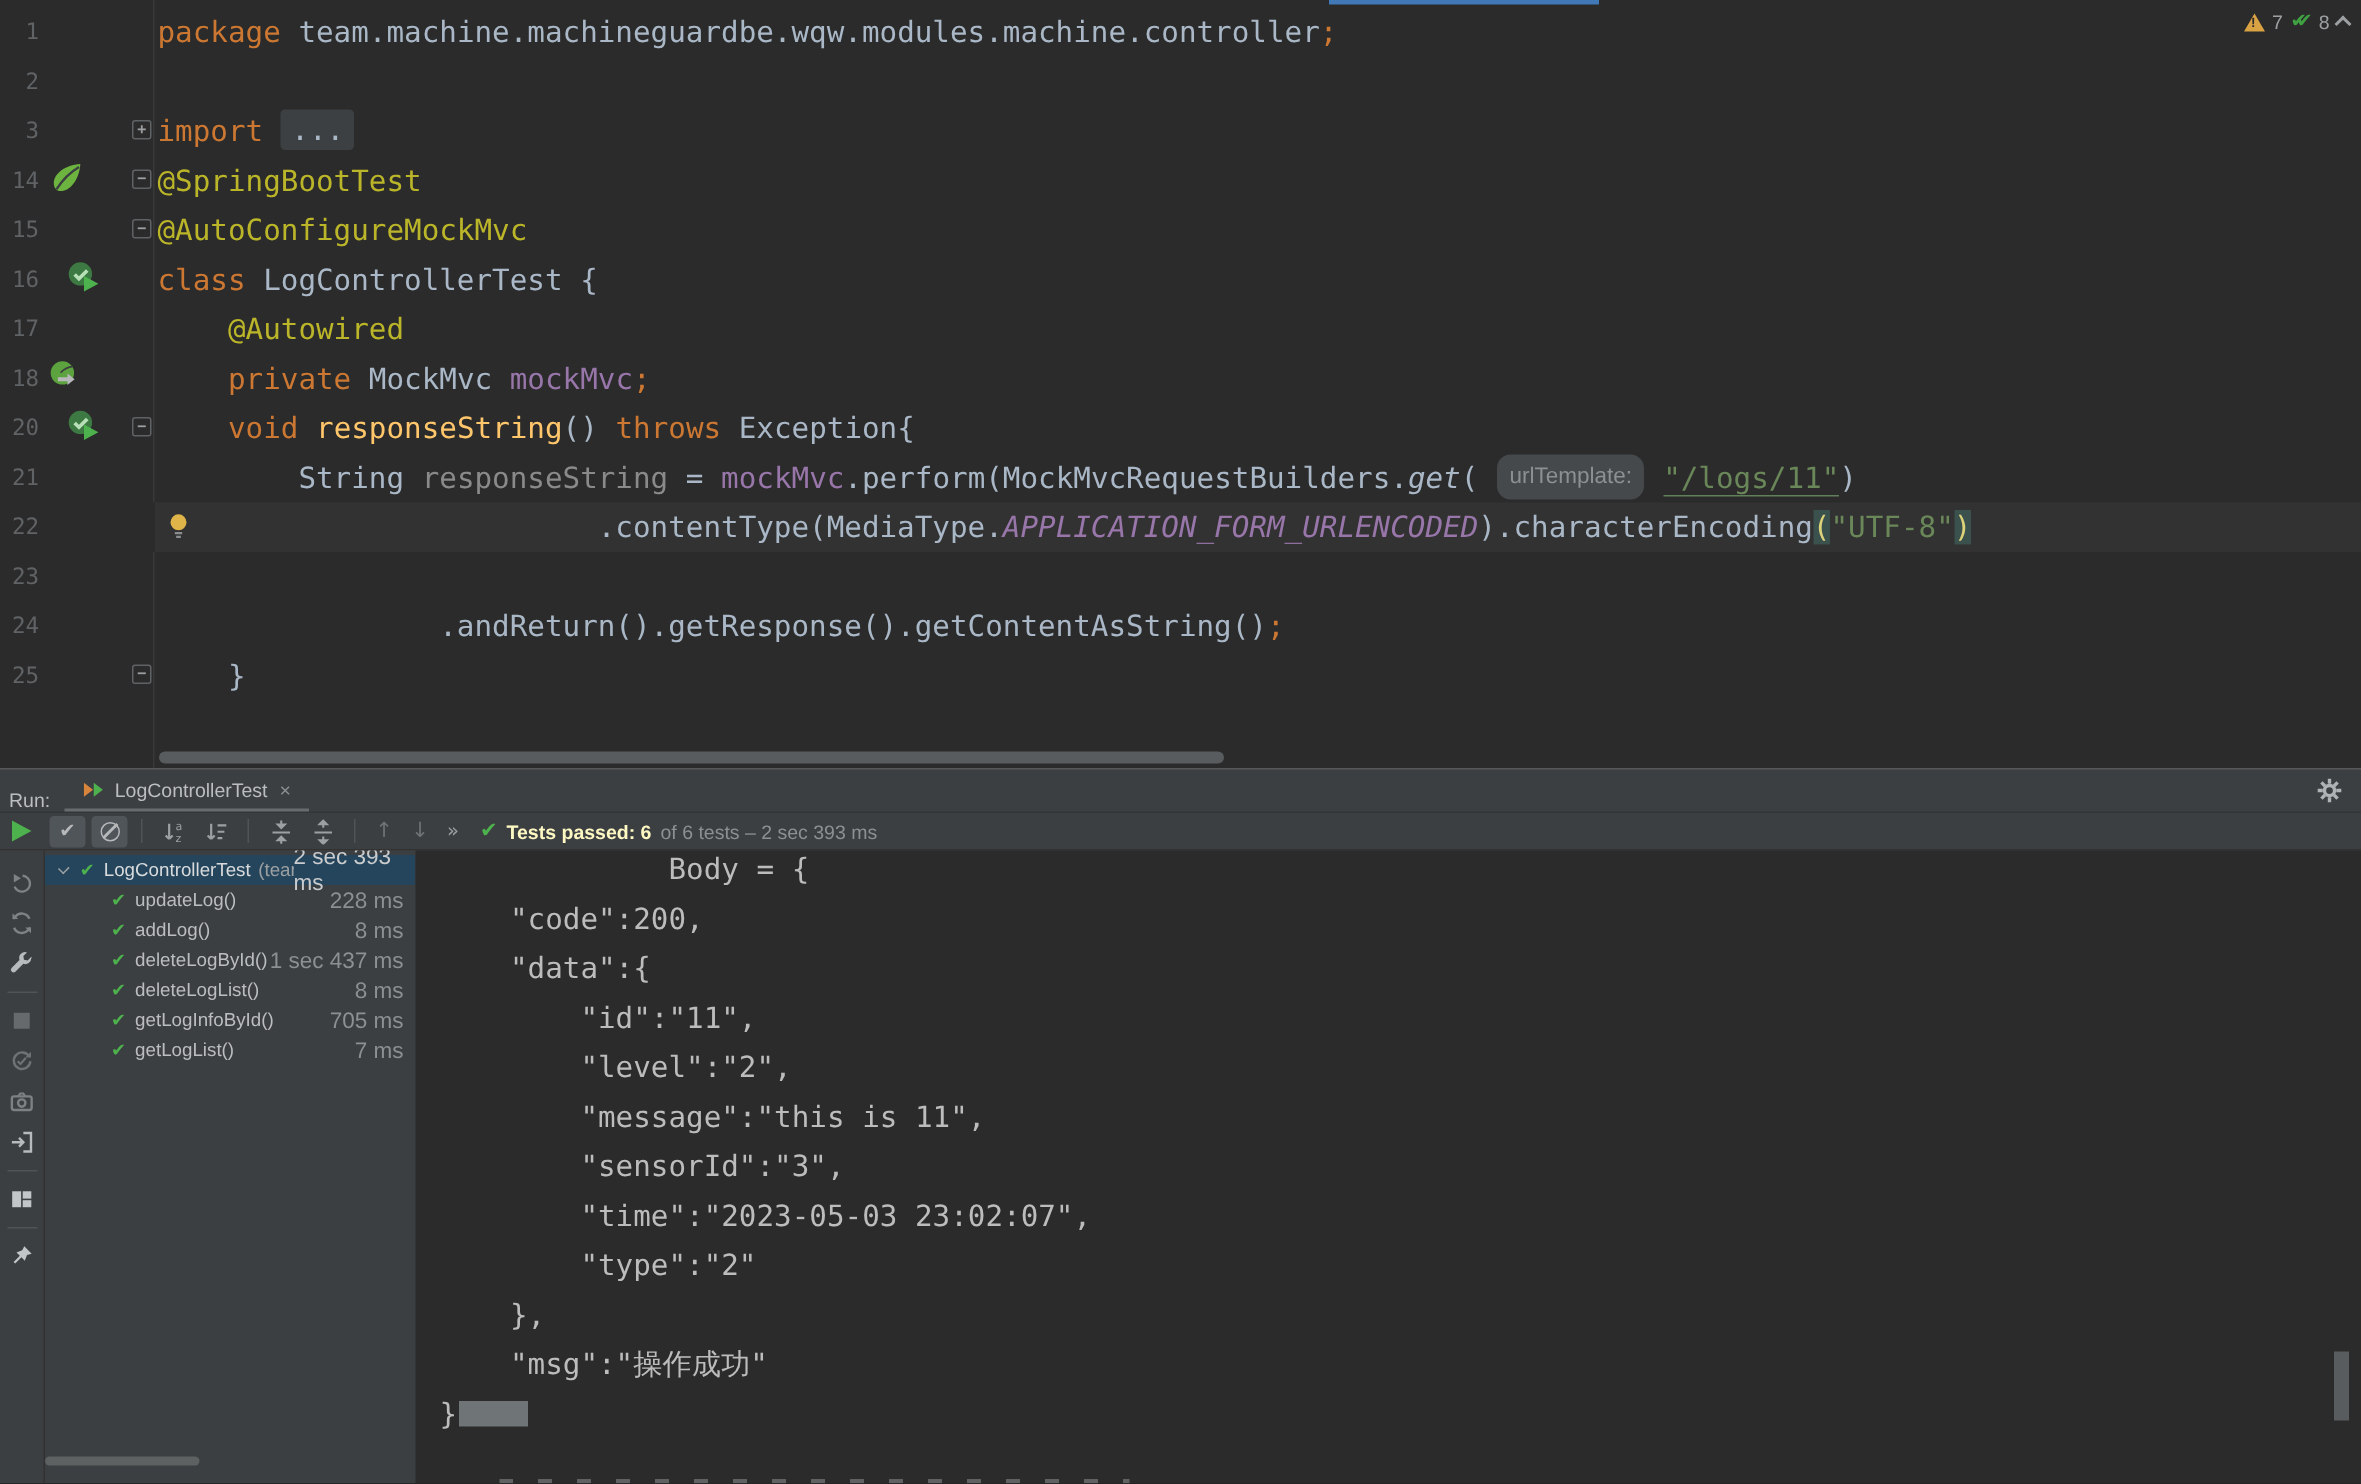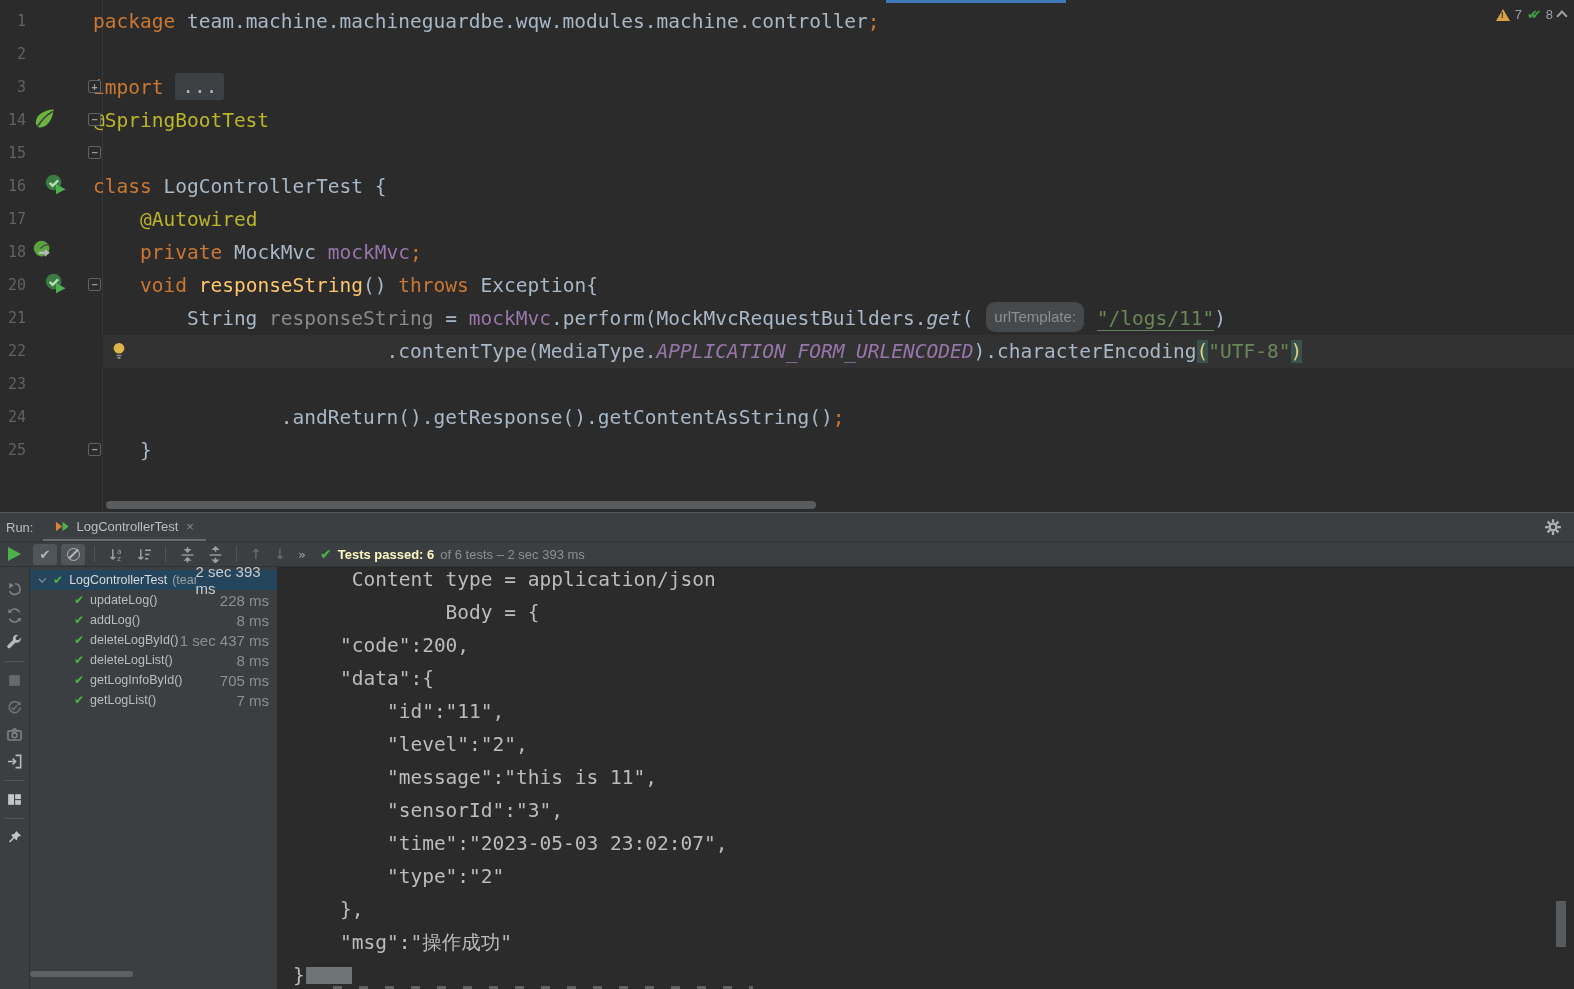--- a/index.html
+++ b/index.html
@@ -12,21 +12,21 @@
   .gutter-sep{position:absolute;left:102px;top:0;height:512px;border-left:1px solid #383838}
   .rows{position:absolute;left:0;top:5px;right:0}
   .crow{position:relative;height:33px;white-space:pre}
   .crow.hl{background:linear-gradient(to right,#2b2b2b 103px,#323232 103px)}
   .lnum{position:absolute;left:0;top:0;width:26px;text-align:right;color:#606366;
     font:15px/33px "DejaVu Sans Mono",monospace}
   .gicon{position:absolute;top:3px;width:26px;height:26px}
   .fold{position:absolute;left:88px;top:9px;width:13px;height:13px;border:1px solid #5f6365;
     border-radius:2px;color:#9da0a2;font:bold 10px/11px "DejaVu Sans Mono",monospace;
     text-align:center;background:#2b2b2b;z-index:2}
-  .codeln{position:absolute;left:93px;top:0;font:19.5px/33px "DejaVu Sans Mono",monospace;
+  .codeln{position:absolute;left:105px;top:0;font:19.5px/33px "DejaVu Sans Mono",monospace;
     color:#a9b7c6;white-space:pre;font-variant-ligatures:none}
   .k{color:#cc7832}.a{color:#bbb529}.s{color:#6a8759}.m{color:#ffc66b}.f{color:#9876aa}
   .ci{color:#9876aa;font-style:italic}.i{font-style:italic}.g{color:#8a8a8a}
   .sl{color:#6a8759;border-bottom:1px solid #60805b}
   .ph{background:#3b514d;color:#dcd27a}
   .h{display:inline-block;background:#46494b;border-radius:9px;padding:4px 8px;color:#8c9092;
     font:15px/22px "Liberation Sans",sans-serif;vertical-align:3px;margin:0 1px}
   .fp{display:inline-block;background:#3d4042;border-radius:3px;padding:0 7px;color:#a9b7c6;
     font:19.5px/27px "DejaVu Sans Mono",monospace;vertical-align:1px}
   .bulb{position:absolute;left:110px;top:6px;width:18px;height:20px}
@@ -36,21 +36,21 @@
   .warn-tri{position:relative;width:0;height:0;border-left:7px solid transparent;
     border-right:7px solid transparent;border-bottom:12px solid #d9a343}
   .warn-tri i{position:absolute;left:-2px;top:2px;font:bold 9px/9px "Liberation Sans",sans-serif;
     color:#2b2b2b;font-style:normal}
   .okchecks{color:#3fa142;font:bold 13px "DejaVu Sans",sans-serif;letter-spacing:-7px;margin-right:6px}
   .chev-up{width:8px;height:8px;border-left:2px solid #9da0a2;border-top:2px solid #9da0a2;
     transform:rotate(45deg);margin-top:3px}
   
   .runpanel{position:absolute;left:0;top:512px;right:0;bottom:0;background:#3c3f41;
     border-top:1px solid #565859;color:#bbbdbf}
-  .run-header{position:relative;height:28px;display:flex;align-items:center;font-size:13px}
+  .run-header{position:relative;height:28px;display:flex;align-items:flex-end;font-size:13px}
   .run-label{margin-left:6px;color:#bbbdbf}
   .run-tab{display:flex;align-items:center;gap:6px;height:100%;padding:0 12px;margin-left:10px;
     border-bottom:2px solid #686b6d}
   .tab-close{color:#8c9092;font-size:13px;margin-left:2px}
   .gear{position:absolute;right:12px;top:5px;width:18px;height:18px}
   .run-toolbar{height:26px;display:flex;align-items:center;border-top:1px solid #333638;
     border-bottom:1px solid #323232;gap:4px;padding-left:6px}
   .play-tri{width:0;height:0;border-left:13px solid #4db24d;border-top:7px solid transparent;
     border-bottom:7px solid transparent;margin:0 8px 0 2px}
   .tbtn{width:24px;height:21px;display:flex;align-items:center;justify-content:center;border-radius:3px}
@@ -97,21 +97,21 @@
     <div class="top-thumb"></div>
     <div class="gutter-sep"></div>
     <div class="rows" id="code-rows">
         <div class="crow"><span class="lnum">1</span><span class="codeln"><span class="k">package</span><span> team.machine.machineguardbe.wqw.modules.machine.controller</span><span class="k">;</span></span></div>
         <div class="crow"><span class="lnum">2</span><span class="codeln"></span></div>
         <div class="crow"><span class="lnum">3</span><span class="fold">+</span><span class="codeln"><span class="k">import</span><span> </span><span class="fp">...</span></span></div>
         <div class="crow"><span class="lnum">14</span><span class="gicon" style="left: 33px;"><svg width="23" height="23" viewBox="0 0 16 16">
               <path d="M14.3 1.6C7.3 2.1 2 5.9 2 10.7c0 2 1.3 3.5 3.1 3.5 4.8 0 8.8-5.8 9.2-12.6z" fill="#6db33f"></path>
               <path d="M3.2 13.4C5.8 9.3 9.8 5.3 13.7 3" stroke="#3c3f41" stroke-width="1.1" fill="none"></path>
             </svg></span><span class="fold">−</span><span class="codeln"><span class="a">@SpringBootTest</span></span></div>
-        <div class="crow"><span class="lnum">15</span><span class="fold">−</span></div>
+        <div class="crow"><span class="lnum">15</span><span class="fold">−</span><span class="codeln"><span class="a">@AutoConfigureMockMvc</span></span></div>
         <div class="crow"><span class="lnum">16</span><span class="gicon" style="left: 44px;"><svg width="24" height="24" viewBox="0 0 20 20">
               <circle cx="8" cy="8" r="6.5" fill="#3d7a43"></circle>
               <path d="M4.8 8.3l2.4 2.4 4.6-4.6" stroke="#b7e0b7" stroke-width="2" fill="none"></path>
               <path d="M10 9.2l8 4.3-8 4.3z" fill="#4db24d"></path>
             </svg></span><span class="codeln"><span class="k">class</span><span> LogControllerTest {</span></span></div>
         <div class="crow"><span class="lnum">17</span><span class="codeln"><span>    </span><span class="a">@Autowired</span></span></div>
         <div class="crow"><span class="lnum">18</span><span class="gicon" style="left: 32px;"><svg width="24" height="24" viewBox="0 0 20 20">
               <circle cx="8" cy="8" r="6.5" fill="#5ca23f"></circle>
               <path d="M13.5 4.5c-2.5.2-4.5 1.3-6.5 3.3" stroke="#3c3f41" stroke-width="1" fill="none"></path>
               <path d="M5.5 11.5h7" stroke="#b6b8ba" stroke-width="2.2"></path>
@@ -287,21 +287,20 @@
           </div>
           <div class="trow" style="padding-left: 44px;">
             <span class="tck">✔</span>
             <span>getLogList()</span>
             <span class="ttime">7 ms</span>
           </div>
           <div class="tree-hthumb"></div>
         </div>
       <div class="console">
         <div id="console-lines" style="margin-top: -4px;">
-            <div class="cline">     Content type = application/json</div>
             <div class="cline">             Body = {</div>
             <div class="cline">    "code":200,</div>
             <div class="cline">    "data":{</div>
             <div class="cline">        "id":"11",</div>
             <div class="cline">        "level":"2",</div>
             <div class="cline">        "message":"this is 11",</div>
             <div class="cline">        "sensorId":"3",</div>
             <div class="cline">        "time":"2023-05-03 23:02:07",</div>
             <div class="cline">        "type":"2"</div>
             <div class="cline">    },</div>

